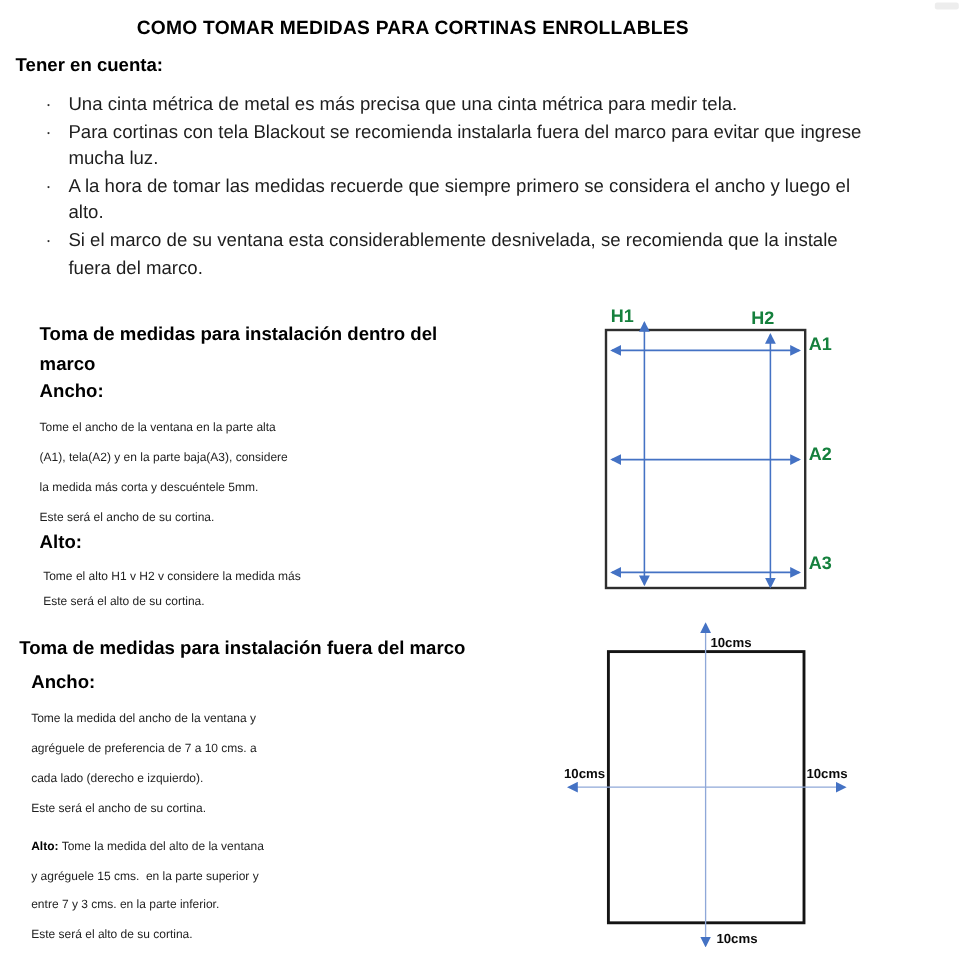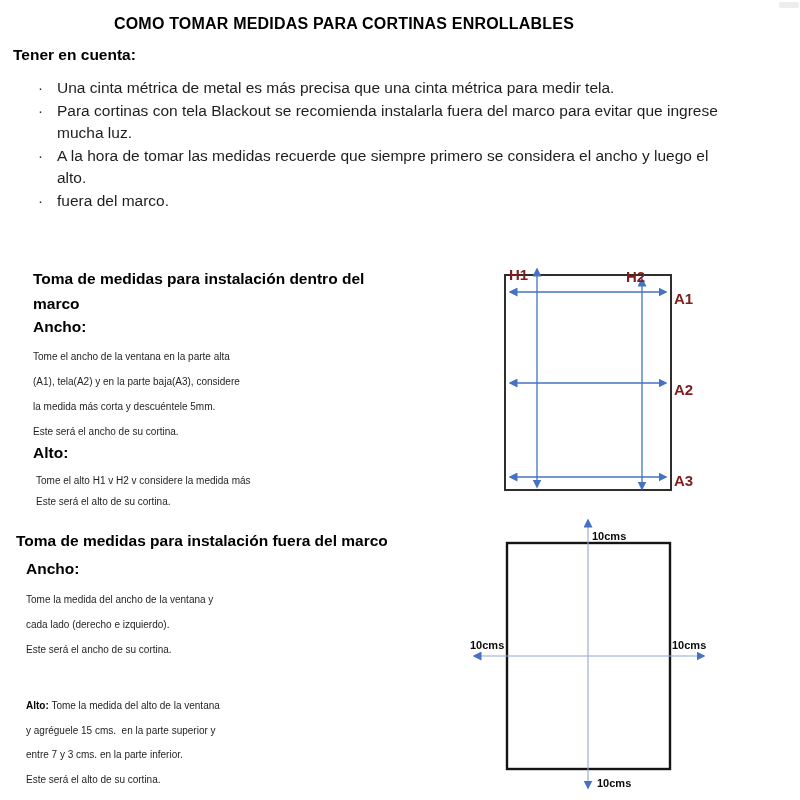--- a/index.html
+++ b/index.html
@@ -15,21 +15,21 @@
   .bullets{left:38px;top:77px;width:745px;font-size:15.5px;}
   .bullet{display:flex;}
   .dot{width:19px;color:#2b2b2b;font-size:15px;line-height:22.6px;}
   .blines .ln{line-height:22.6px;}
   .sec-h{font-size:15.5px;font-weight:bold;color:#000;line-height:25px;}
   .sub-h{font-size:15.5px;font-weight:bold;color:#000;}
   .body15 .ln{font-size:10px;}
   .lh25 .ln{line-height:25px;}
   .lh20 .ln{line-height:20.5px;}
   .lh245 .ln{line-height:24.6px;}
-  .dlabel{font-size:15px;font-weight:bold;color:#7f1d1d;margin-top:11px;}
+  .dlabel{font-size:15px;font-weight:bold;color:#15803d;}
   .cmlabel{font-size:11px;font-weight:bold;color:#0a0a0a;}
   .artifact{left:779px;top:2px;width:20px;height:6px;background:#ededed;border-radius:2px;}
   svg{display:block;}
 </style>
 </head>
 <body>
 
 <div class="page">
 
   <div class="abs artifact"></div>
@@ -55,20 +55,21 @@
     <div class="bullet">
       <span class="dot">·</span>
       <div class="blines">
         <div class="ln">A la hora de tomar las medidas recuerde que siempre primero se considera el ancho y luego el</div>
         <div class="ln">alto.</div>
       </div>
     </div>
     <div class="bullet">
       <span class="dot">·</span>
       <div class="blines">
+        <div class="ln">Si el marco de su ventana esta considerablemente desnivelada, se recomienda que la instale</div>
         <div class="ln">fuera del marco.</div>
       </div>
     </div>
   </div>
 
   <div class="abs sec-h" style="left:33px;top:266px;">
     <div class="ln">Toma de medidas para instalación dentro del</div>
     <div class="ln">marco</div>
   </div>
 
@@ -87,20 +88,21 @@
     <div class="ln">Tome el alto H1 v H2 v considere la medida más</div>
     <div class="ln">Este será el alto de su cortina.</div>
   </div>
 
   <div class="abs sec-h" style="left:16px;top:528px;">Toma de medidas para instalación fuera del marco</div>
 
   <div class="abs sub-h" style="left:26px;top:560px;">Ancho:</div>
 
   <div class="abs body15 lh25" style="left:26px;top:587px;">
     <div class="ln">Tome la medida del ancho de la ventana y</div>
+    <div class="ln">agréguele de preferencia de 7 a 10 cms. a</div>
     <div class="ln">cada lado (derecho e izquierdo).</div>
     <div class="ln">Este será el ancho de su cortina.</div>
   </div>
 
   <div class="abs body15 lh245" style="left:26px;top:694px;">
     <div class="ln"><span class="b">Alto:</span><span> </span><span>Tome la medida del alto de la ventana</span></div>
     <div class="ln">y agréguele 15 cms.  en la parte superior y</div>
     <div class="ln">entre 7 y 3 cms. en la parte inferior.</div>
     <div class="ln">Este será el alto de su cortina.</div>
   </div>

